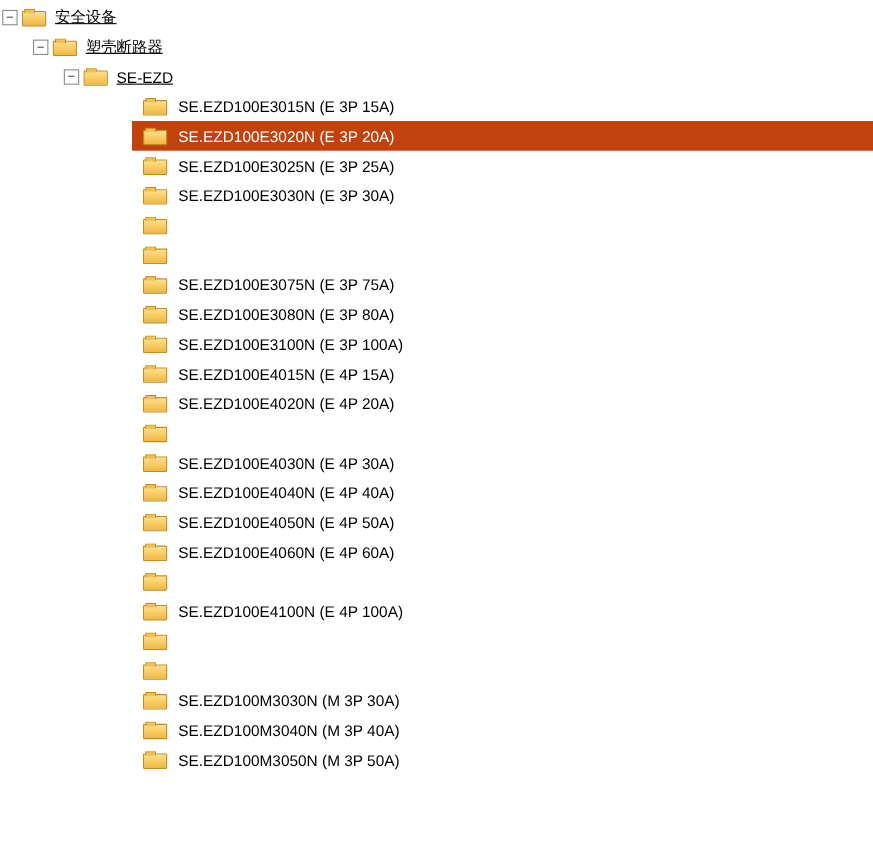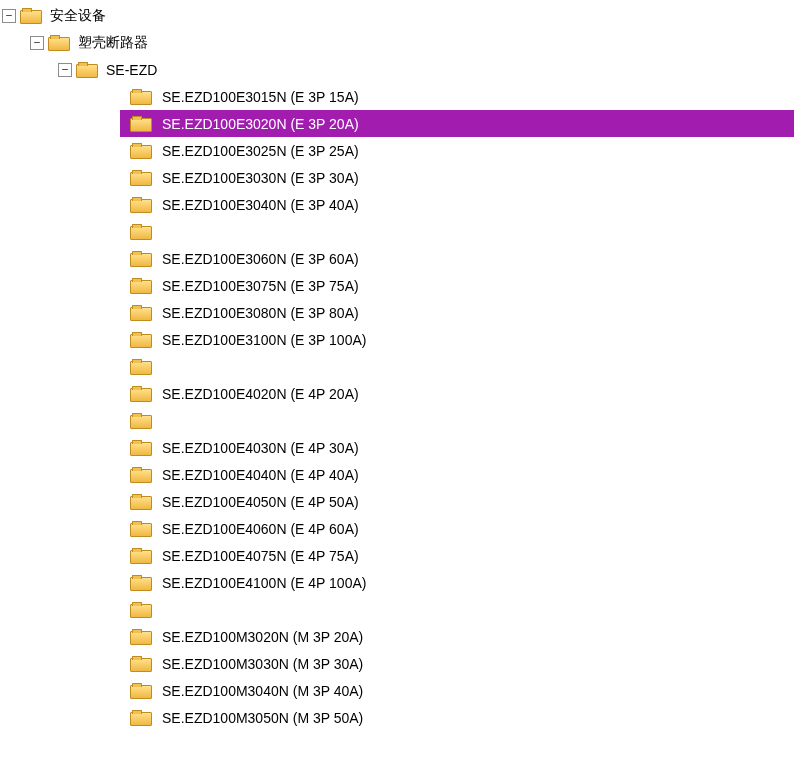--- a/index.html
+++ b/index.html
@@ -66,41 +66,42 @@
       top: -1px;
       width: 8px;
       height: 3px;
       background: #f0c050;
       border: 1px solid #c08c20;
       border-bottom: none;
       border-radius: 1px 1px 0 0;
     }
     .row-label {
       padding: 0 4px;
+      text-decoration: underline;
     }
     .indent-0 { padding-left: 2px; }
     .indent-1 { padding-left: 30px; }
     .indent-2 { padding-left: 58px; }
     .leaf-indent { padding-left: 120px; }
     .leaf-row {
       display: flex;
       align-items: center;
       height: 27px;
       white-space: nowrap;
       cursor: default;
       text-align: right;
     }
     .leaf-row .label-container {
       display: flex;
       align-items: center;
       flex: 1;
       height: 100%;
     }
     .leaf-row.selected .label-container {
-      background: #a21caf;
+      background: #c2410c;
       color: #fff;
     }
     .leaf-row .label-text {
       padding-left: 6px;
       padding-right: 6px;
     }
     .leaf-icon-wrap {
       width: 20px;
       height: 14px;
       margin-left: 10px;
@@ -151,32 +152,25 @@
       </div>
       <div class="leaf-row leaf-indent">
         <div class="label-container">
           <span class="leaf-icon-wrap folder-icon"></span>
           <span class="label-text">SE.EZD100E3030N (E 3P 30A)</span>
         </div>
       </div>
       <div class="leaf-row leaf-indent">
         <div class="label-container">
           <span class="leaf-icon-wrap folder-icon"></span>
-          <span class="label-text">SE.EZD100E3040N (E 3P 40A)</span>
-        </div>
-      </div>
-      <div class="leaf-row leaf-indent">
-        <div class="label-container">
-          <span class="leaf-icon-wrap folder-icon"></span>
-        </div>
-      </div>
-      <div class="leaf-row leaf-indent">
-        <div class="label-container">
-          <span class="leaf-icon-wrap folder-icon"></span>
-          <span class="label-text">SE.EZD100E3060N (E 3P 60A)</span>
+        </div>
+      </div>
+      <div class="leaf-row leaf-indent">
+        <div class="label-container">
+          <span class="leaf-icon-wrap folder-icon"></span>
         </div>
       </div>
       <div class="leaf-row leaf-indent">
         <div class="label-container">
           <span class="leaf-icon-wrap folder-icon"></span>
           <span class="label-text">SE.EZD100E3075N (E 3P 75A)</span>
         </div>
       </div>
       <div class="leaf-row leaf-indent">
         <div class="label-container">
@@ -186,20 +180,21 @@
       </div>
       <div class="leaf-row leaf-indent">
         <div class="label-container">
           <span class="leaf-icon-wrap folder-icon"></span>
           <span class="label-text">SE.EZD100E3100N (E 3P 100A)</span>
         </div>
       </div>
       <div class="leaf-row leaf-indent">
         <div class="label-container">
           <span class="leaf-icon-wrap folder-icon"></span>
+          <span class="label-text">SE.EZD100E4015N (E 4P 15A)</span>
         </div>
       </div>
       <div class="leaf-row leaf-indent">
         <div class="label-container">
           <span class="leaf-icon-wrap folder-icon"></span>
           <span class="label-text">SE.EZD100E4020N (E 4P 20A)</span>
         </div>
       </div>
       <div class="leaf-row leaf-indent">
         <div class="label-container">
@@ -226,38 +221,36 @@
       </div>
       <div class="leaf-row leaf-indent">
         <div class="label-container">
           <span class="leaf-icon-wrap folder-icon"></span>
           <span class="label-text">SE.EZD100E4060N (E 4P 60A)</span>
         </div>
       </div>
       <div class="leaf-row leaf-indent">
         <div class="label-container">
           <span class="leaf-icon-wrap folder-icon"></span>
-          <span class="label-text">SE.EZD100E4075N (E 4P 75A)</span>
         </div>
       </div>
       <div class="leaf-row leaf-indent">
         <div class="label-container">
           <span class="leaf-icon-wrap folder-icon"></span>
           <span class="label-text">SE.EZD100E4100N (E 4P 100A)</span>
         </div>
       </div>
       <div class="leaf-row leaf-indent">
         <div class="label-container">
           <span class="leaf-icon-wrap folder-icon"></span>
         </div>
       </div>
       <div class="leaf-row leaf-indent">
         <div class="label-container">
           <span class="leaf-icon-wrap folder-icon"></span>
-          <span class="label-text">SE.EZD100M3020N (M 3P 20A)</span>
         </div>
       </div>
       <div class="leaf-row leaf-indent">
         <div class="label-container">
           <span class="leaf-icon-wrap folder-icon"></span>
           <span class="label-text">SE.EZD100M3030N (M 3P 30A)</span>
         </div>
       </div>
       <div class="leaf-row leaf-indent">
         <div class="label-container">

